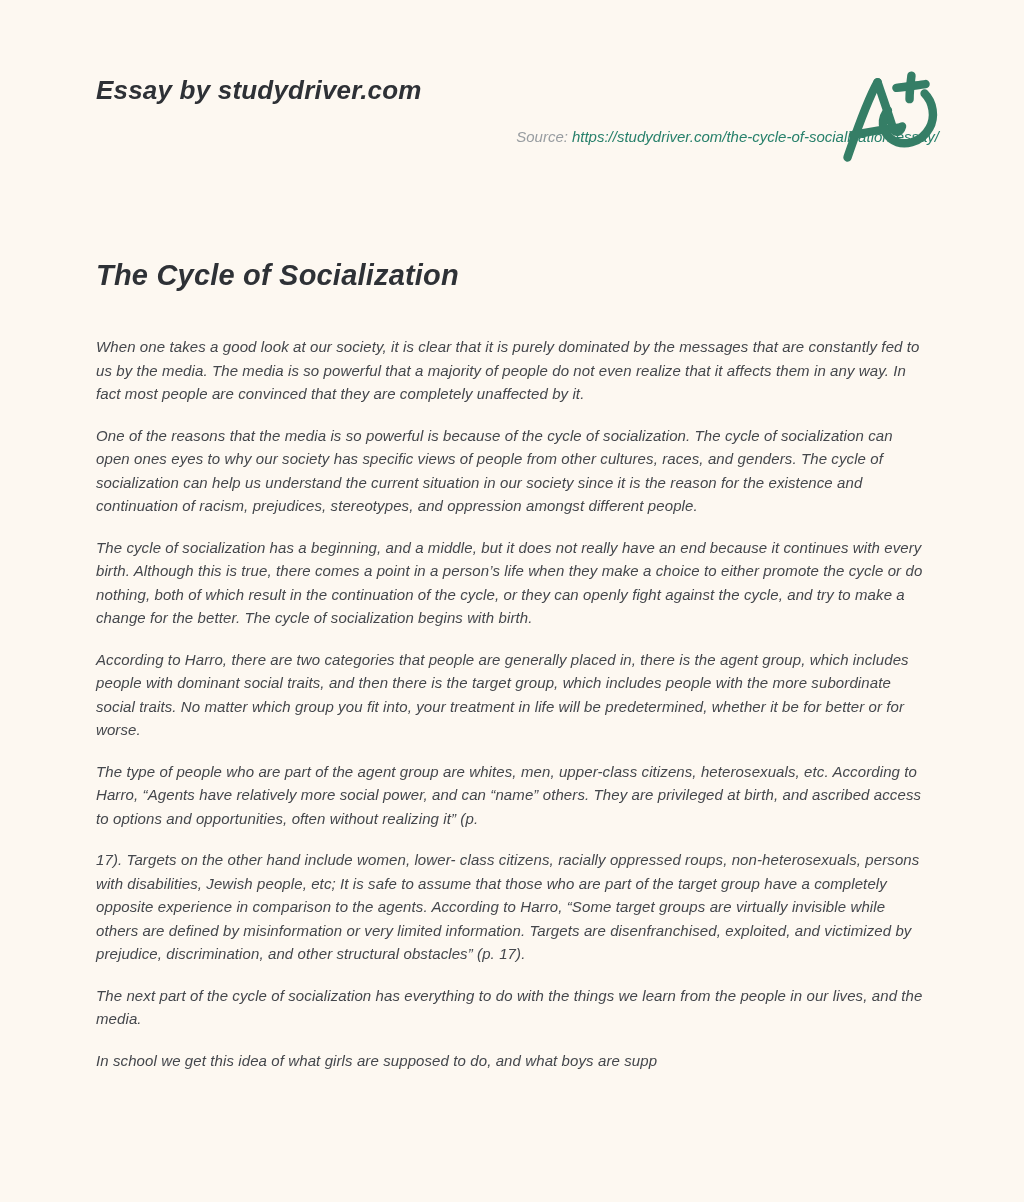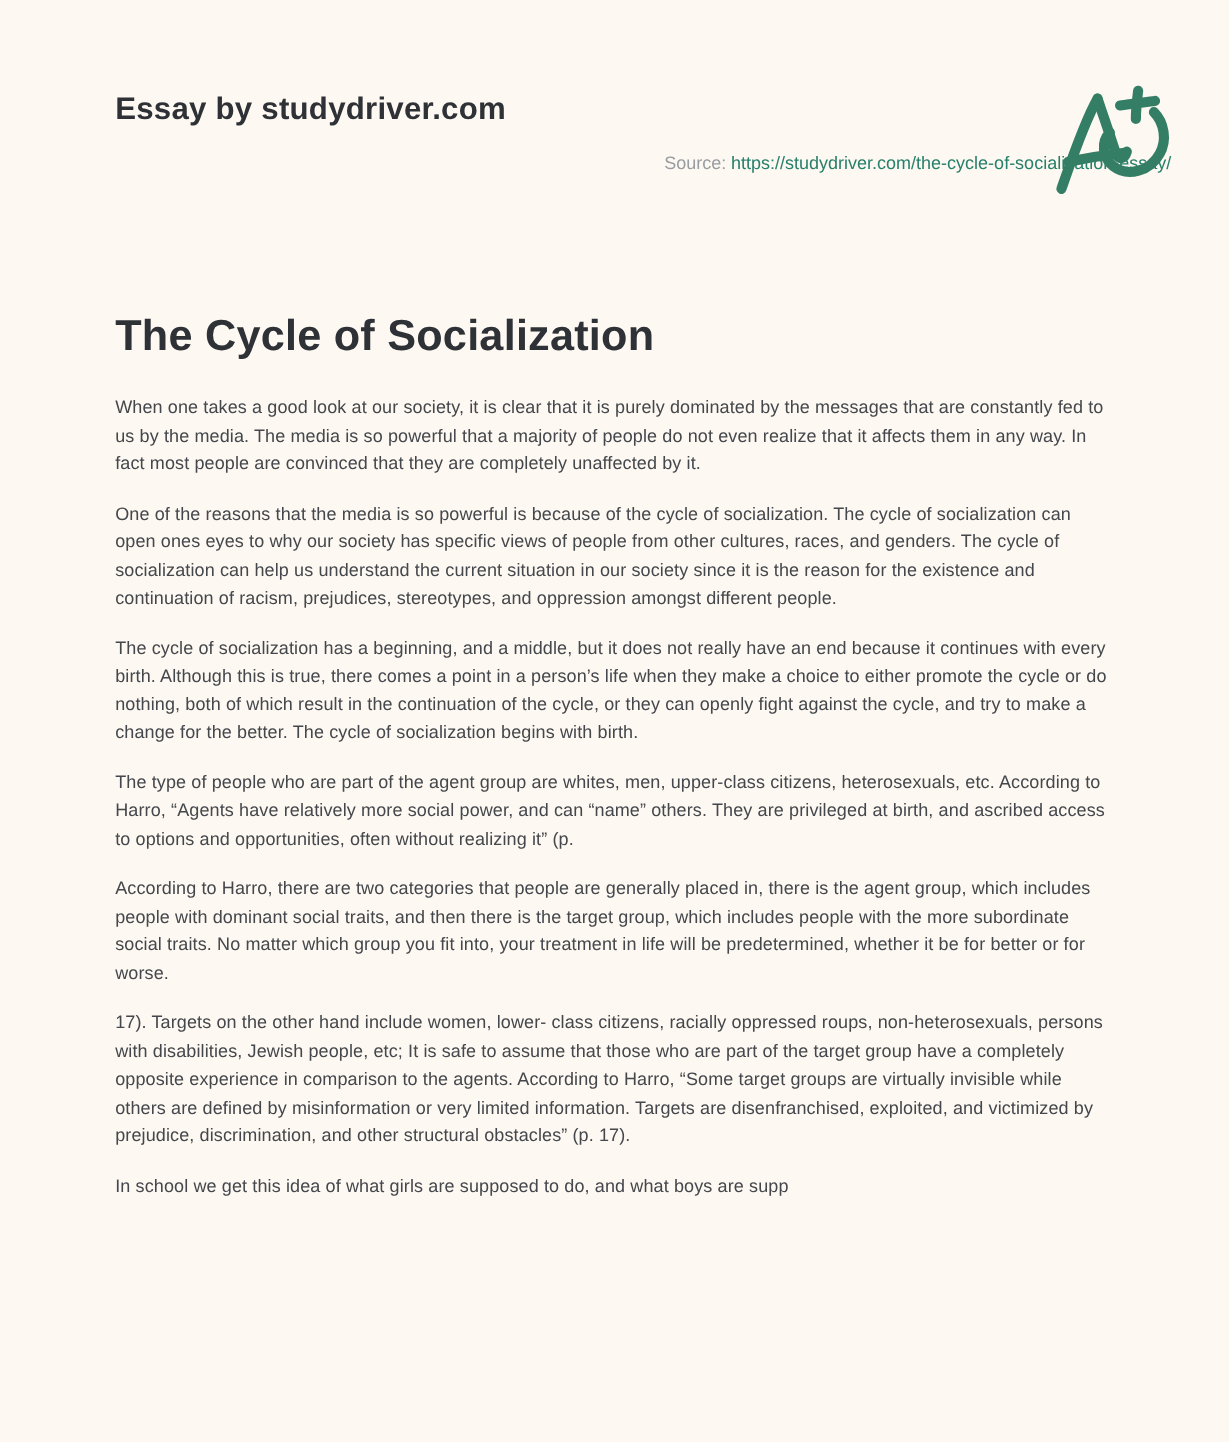--- a/index.html
+++ b/index.html
@@ -10,21 +10,22 @@
   }
   body {
     background: #fdf8f1;
     font-family: "Liberation Sans", "DejaVu Sans", sans-serif;
     color: #3e4146;
   }
   .page {
     position: relative;
     width: 1024px;
     height: 1202px;
-    padding: 75px 48px 0 96px;
+    padding: 75px 85px 0 96px;
+    font-style: italic;
   }
   header.page-header {
     position: relative;
   }
   h1.site-title {
     font-size: 26px;
     font-weight: 700;
     color: #2e3136;
     letter-spacing: 0.2px;
     margin-bottom: 22px;
@@ -44,25 +45,25 @@
     top: -5px;
     right: 0;
     width: 104px;
     height: 94px;
   }
   .logo svg { width: 100%; height: 100%; }
   main.essay {
     margin-top: 114px;
   }
   h2.essay-title {
-    font-size: 36px;
+    font-size: 29px;
     font-weight: 700;
     color: #2e3136;
     letter-spacing: 0.2px;
-    margin-bottom: 27px;
+    margin-bottom: 43px;
   }
   .essay-body p {
     font-size: 15px;
     line-height: 23.5px;
     letter-spacing: 0.1px;
     color: #44474c;
     margin-bottom: 18px;
     max-width: 830px;
   }
 </style>
@@ -92,20 +93,21 @@
       </svg>
     </div>
   </header>
 
   <main class="essay">
     <h2 class="essay-title">The Cycle of Socialization</h2>
     <div class="essay-body">
         <p>When one takes a good look at our society, it is clear that it is purely dominated by the messages that are constantly fed to us by the media. The media is so powerful that a majority of people do not even realize that it affects them in any way. In fact most people are convinced that they are completely unaffected by it.</p>
         <p>One of the reasons that the media is so powerful is because of the cycle of socialization. The cycle of socialization can open ones eyes to why our society has specific views of people from other cultures, races, and genders. The cycle of socialization can help us understand the current situation in our society since it is the reason for the existence and continuation of racism, prejudices, stereotypes, and oppression amongst different people.</p>
         <p>The cycle of socialization has a beginning, and a middle, but it does not really have an end because it continues with every birth. Although this is true, there comes a point in a person’s life when they make a choice to either promote the cycle or do nothing, both of which result in the continuation of the cycle, or they can openly fight against the cycle, and try to make a change for the better. The cycle of socialization begins with birth.</p>
+        <p>According to Harro, there are two categories that people are generally placed in, there is the agent group, which includes people with dominant social traits, and then there is the target group, which includes people with the more subordinate social traits. No matter which group you fit into, your treatment in life will be predetermined, whether it be for better or for worse.</p>
         <p>The type of people who are part of the agent group are whites, men, upper-class citizens, heterosexuals, etc. According to Harro, “Agents have relatively more social power, and can “name” others. They are privileged at birth, and ascribed access to options and opportunities, often without realizing it” (p.</p>
-        <p>According to Harro, there are two categories that people are generally placed in, there is the agent group, which includes people with dominant social traits, and then there is the target group, which includes people with the more subordinate social traits. No matter which group you fit into, your treatment in life will be predetermined, whether it be for better or for worse.</p>
         <p>17). Targets on the other hand include women, lower- class citizens, racially oppressed roups, non-heterosexuals, persons with disabilities, Jewish people, etc; It is safe to assume that those who are part of the target group have a completely opposite experience in comparison to the agents. According to Harro, “Some target groups are virtually invisible while others are defined by misinformation or very limited information. Targets are disenfranchised, exploited, and victimized by prejudice, discrimination, and other structural obstacles” (p. 17).</p>
+        <p>The next part of the cycle of socialization has everything to do with the things we learn from the people in our lives, and the media.</p>
         <p>In school we get this idea of what girls are supposed to do, and what boys are supp</p>
       </div>
   </main>
 
 </div>
 
 </body></html>

